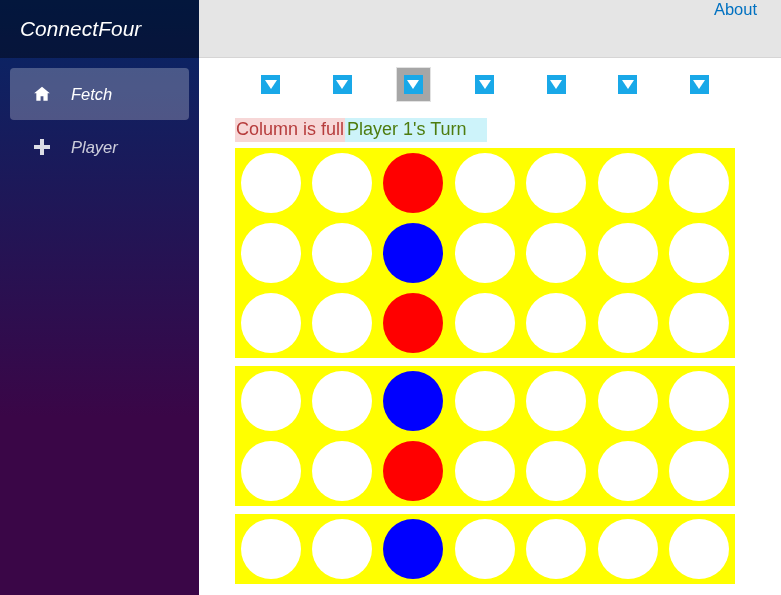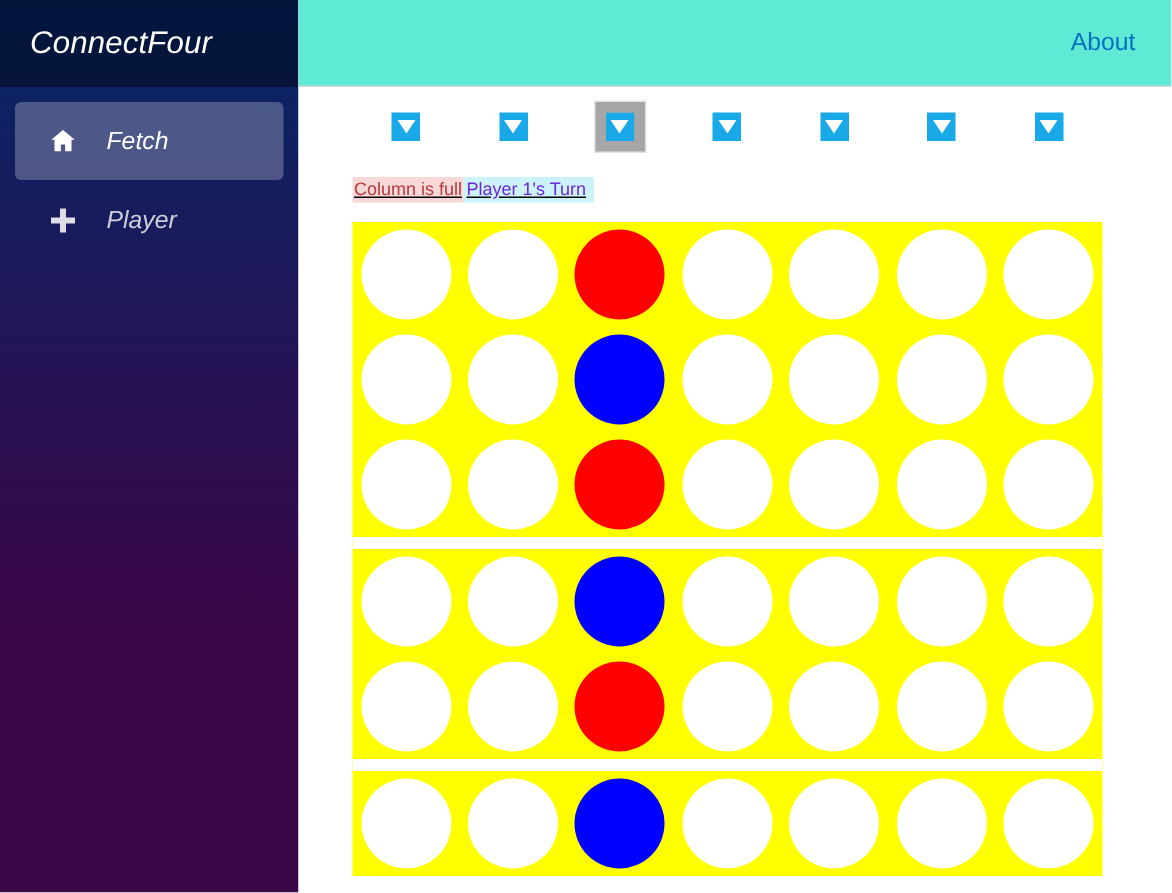--- a/index.html
+++ b/index.html
@@ -81,24 +81,24 @@
     height: 595px;
     display: flex;
     flex-direction: column;
     background: #ffffff;
     overflow: hidden;
     position: relative;
   }
   .topbar {
     height: 58px;
     flex: 0 0 58px;
-    background-color: #5eead4;
+    background-color: #e5e5e5;
     border-bottom: 1px solid #d6d5d5;
     display: flex;
-    align-items: center;
+    align-items: flex-start;
     justify-content: flex-end;
     padding-right: 24px;
   }
   .about-link {
     color: #0071c1;
     font-size: 16.5px;
     text-decoration: none;
     cursor: pointer;
   }
 
@@ -146,33 +146,32 @@
     border-top: 9px solid #ffffff;
   }
 
   
   .status-row {
     position: absolute;
     left: 36px;
     top: 60px;
     display: flex;
     align-items: center;
-    font-size: 12px;
+    font-size: 18px;
     white-space: nowrap;
-    text-decoration: underline;
   }
   .status-error {
     color: #b63c3c;
     background-color: #f7d7d7;
     padding: 1px 1px 2px 1px;
   }
   .status-turn {
-    color: #6d28d9;
+    color: #4d7c0f;
     background-color: #cdf3fa;
-    padding: 1px 5px 2px 2px;
+    padding: 1px 20px 2px 2px;
   }
 
   
   .board {
     position: absolute;
     left: 36px;
     top: 90px;
     width: 500px;
     background: #ffff00;
     padding: 0;

